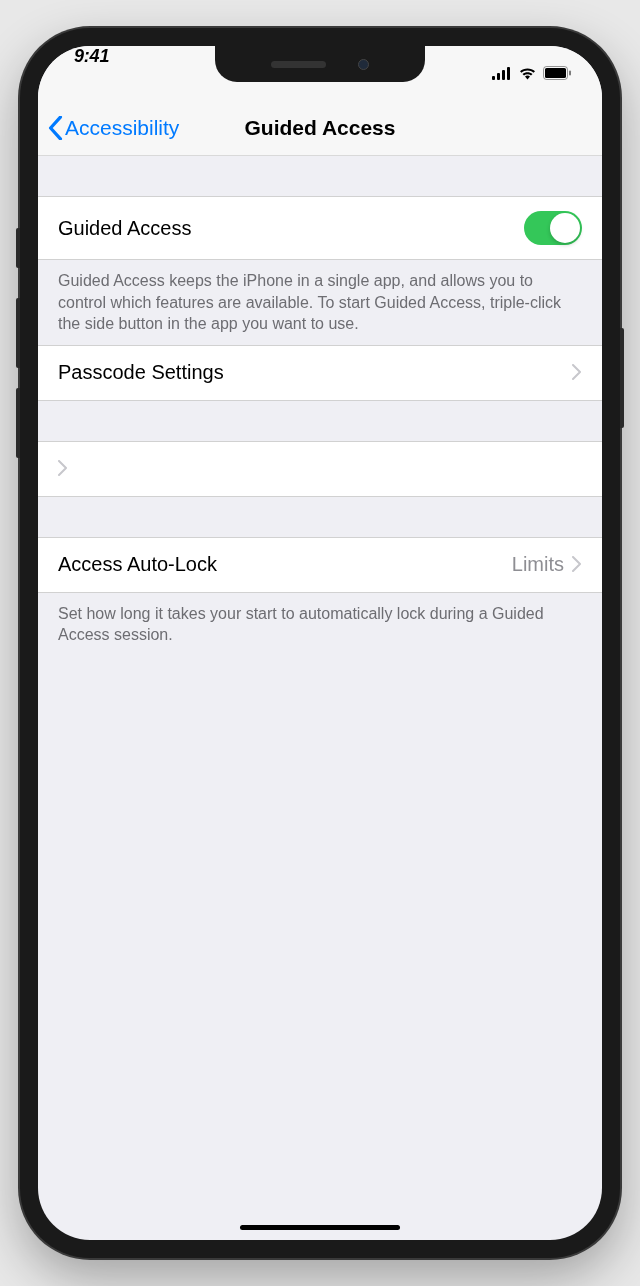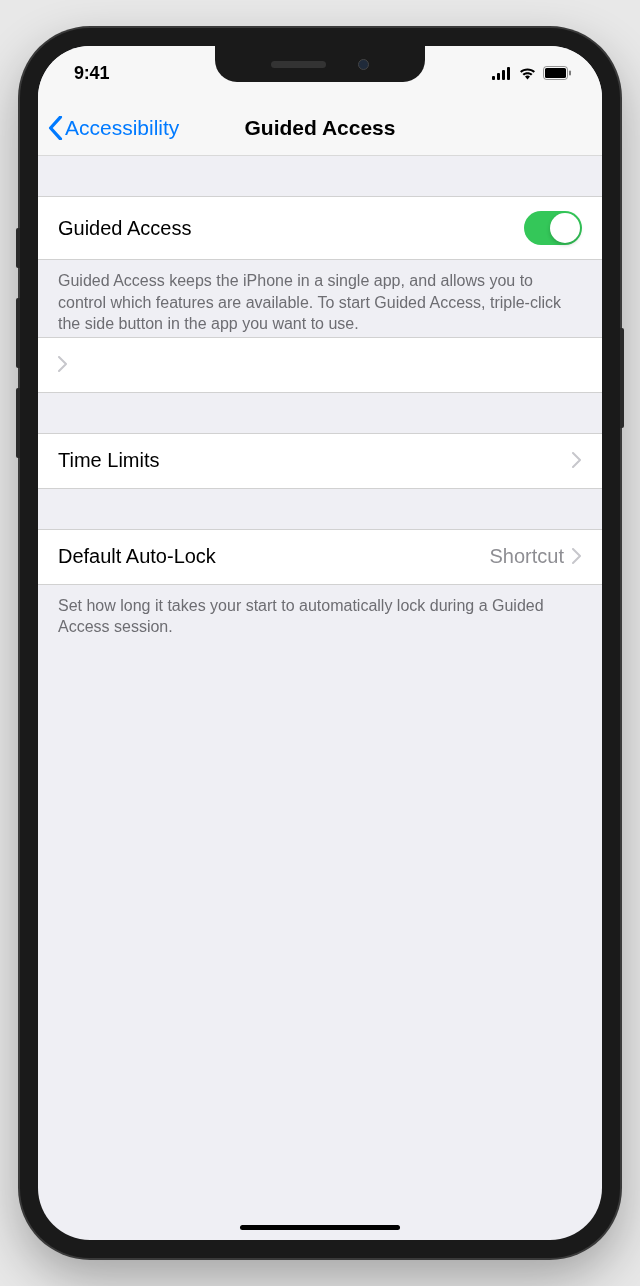--- a/index.html
+++ b/index.html
@@ -90,26 +90,26 @@
       width: 11px;
       height: 11px;
       background: #1f2a3a;
       border-radius: 50%;
       border: 1px solid #444;
       margin-left: 20px;
     }
     .status-bar {
       height: 54px;
       display: flex;
-      align-items: center;
       justify-content: space-between;
       padding: 0 30px 0 36px;
       background: #f7f7f7;
       position: relative;
       z-index: 50;
+      font-style: italic;
     }
     .status-time {
       font-weight: 600;
       font-size: 18px;
       letter-spacing: -0.2px;
     }
     .status-icons {
       display: flex;
       align-items: center;
       gap: 6px;
@@ -167,21 +167,21 @@
     .row-label { flex: 1; }
     .row-value { color: #8e8e93; font-size: 20px; margin-right: 8px; }
     .chevron {
       color: #c7c7cc;
       font-size: 22px;
       font-weight: 300;
     }
     .footer-text {
       font-size: 16px;
       color: #6d6d72;
-      padding: 10px 20px 2px 20px;
+      padding: 10px 20px 10px 20px;
       line-height: 1.35;
     }
     .toggle {
       width: 58px;
       height: 34px;
       border-radius: 17px;
       position: relative;
       transition: background 0.2s;
     }
     .toggle.on { background: #34c759; }
@@ -262,44 +262,44 @@
 
       <div class="row">
         <span class="row-label">Guided Access</span>
         <div class="toggle on">
           <div class="toggle-knob"></div>
         </div>
       </div>
       <div class="footer-text">Guided Access keeps the iPhone in a single app, and allows you to control which features are available. To start Guided Access, triple-click the side button in the app you want to use.</div>
 
       <div class="row">
+        <span class="row-label">Passcode Settings</span>
         <span class="chevron">
           <svg width="10" height="16" viewBox="0 0 10 16">
               <polyline points="1,1 8,8 1,15" fill="none" stroke="#c7c7cc" stroke-width="2" stroke-linecap="round" stroke-linejoin="round"></polyline>
             </svg>
         </span>
       </div>
 
       <div class="group-spacer"></div>
 
       <div class="row">
-        <span class="row-label">Time Limits</span>
         <span class="chevron">
           <svg width="10" height="16" viewBox="0 0 10 16">
               <polyline points="1,1 8,8 1,15" fill="none" stroke="#c7c7cc" stroke-width="2" stroke-linecap="round" stroke-linejoin="round"></polyline>
             </svg>
         </span>
       </div>
 
       <div class="group-spacer"></div>
 
 
       <div class="row">
-        <span class="row-label">Default Auto-Lock</span>
-        <span class="row-value">Shortcut</span>
+        <span class="row-label">Access Auto-Lock</span>
+        <span class="row-value">Limits</span>
         <span class="chevron">
           <svg width="10" height="16" viewBox="0 0 10 16">
               <polyline points="1,1 8,8 1,15" fill="none" stroke="#c7c7cc" stroke-width="2" stroke-linecap="round" stroke-linejoin="round"></polyline>
             </svg>
         </span>
       </div>
       <div class="footer-text">Set how long it takes your start to automatically lock during a Guided Access session.</div>
 
     </div>
 

